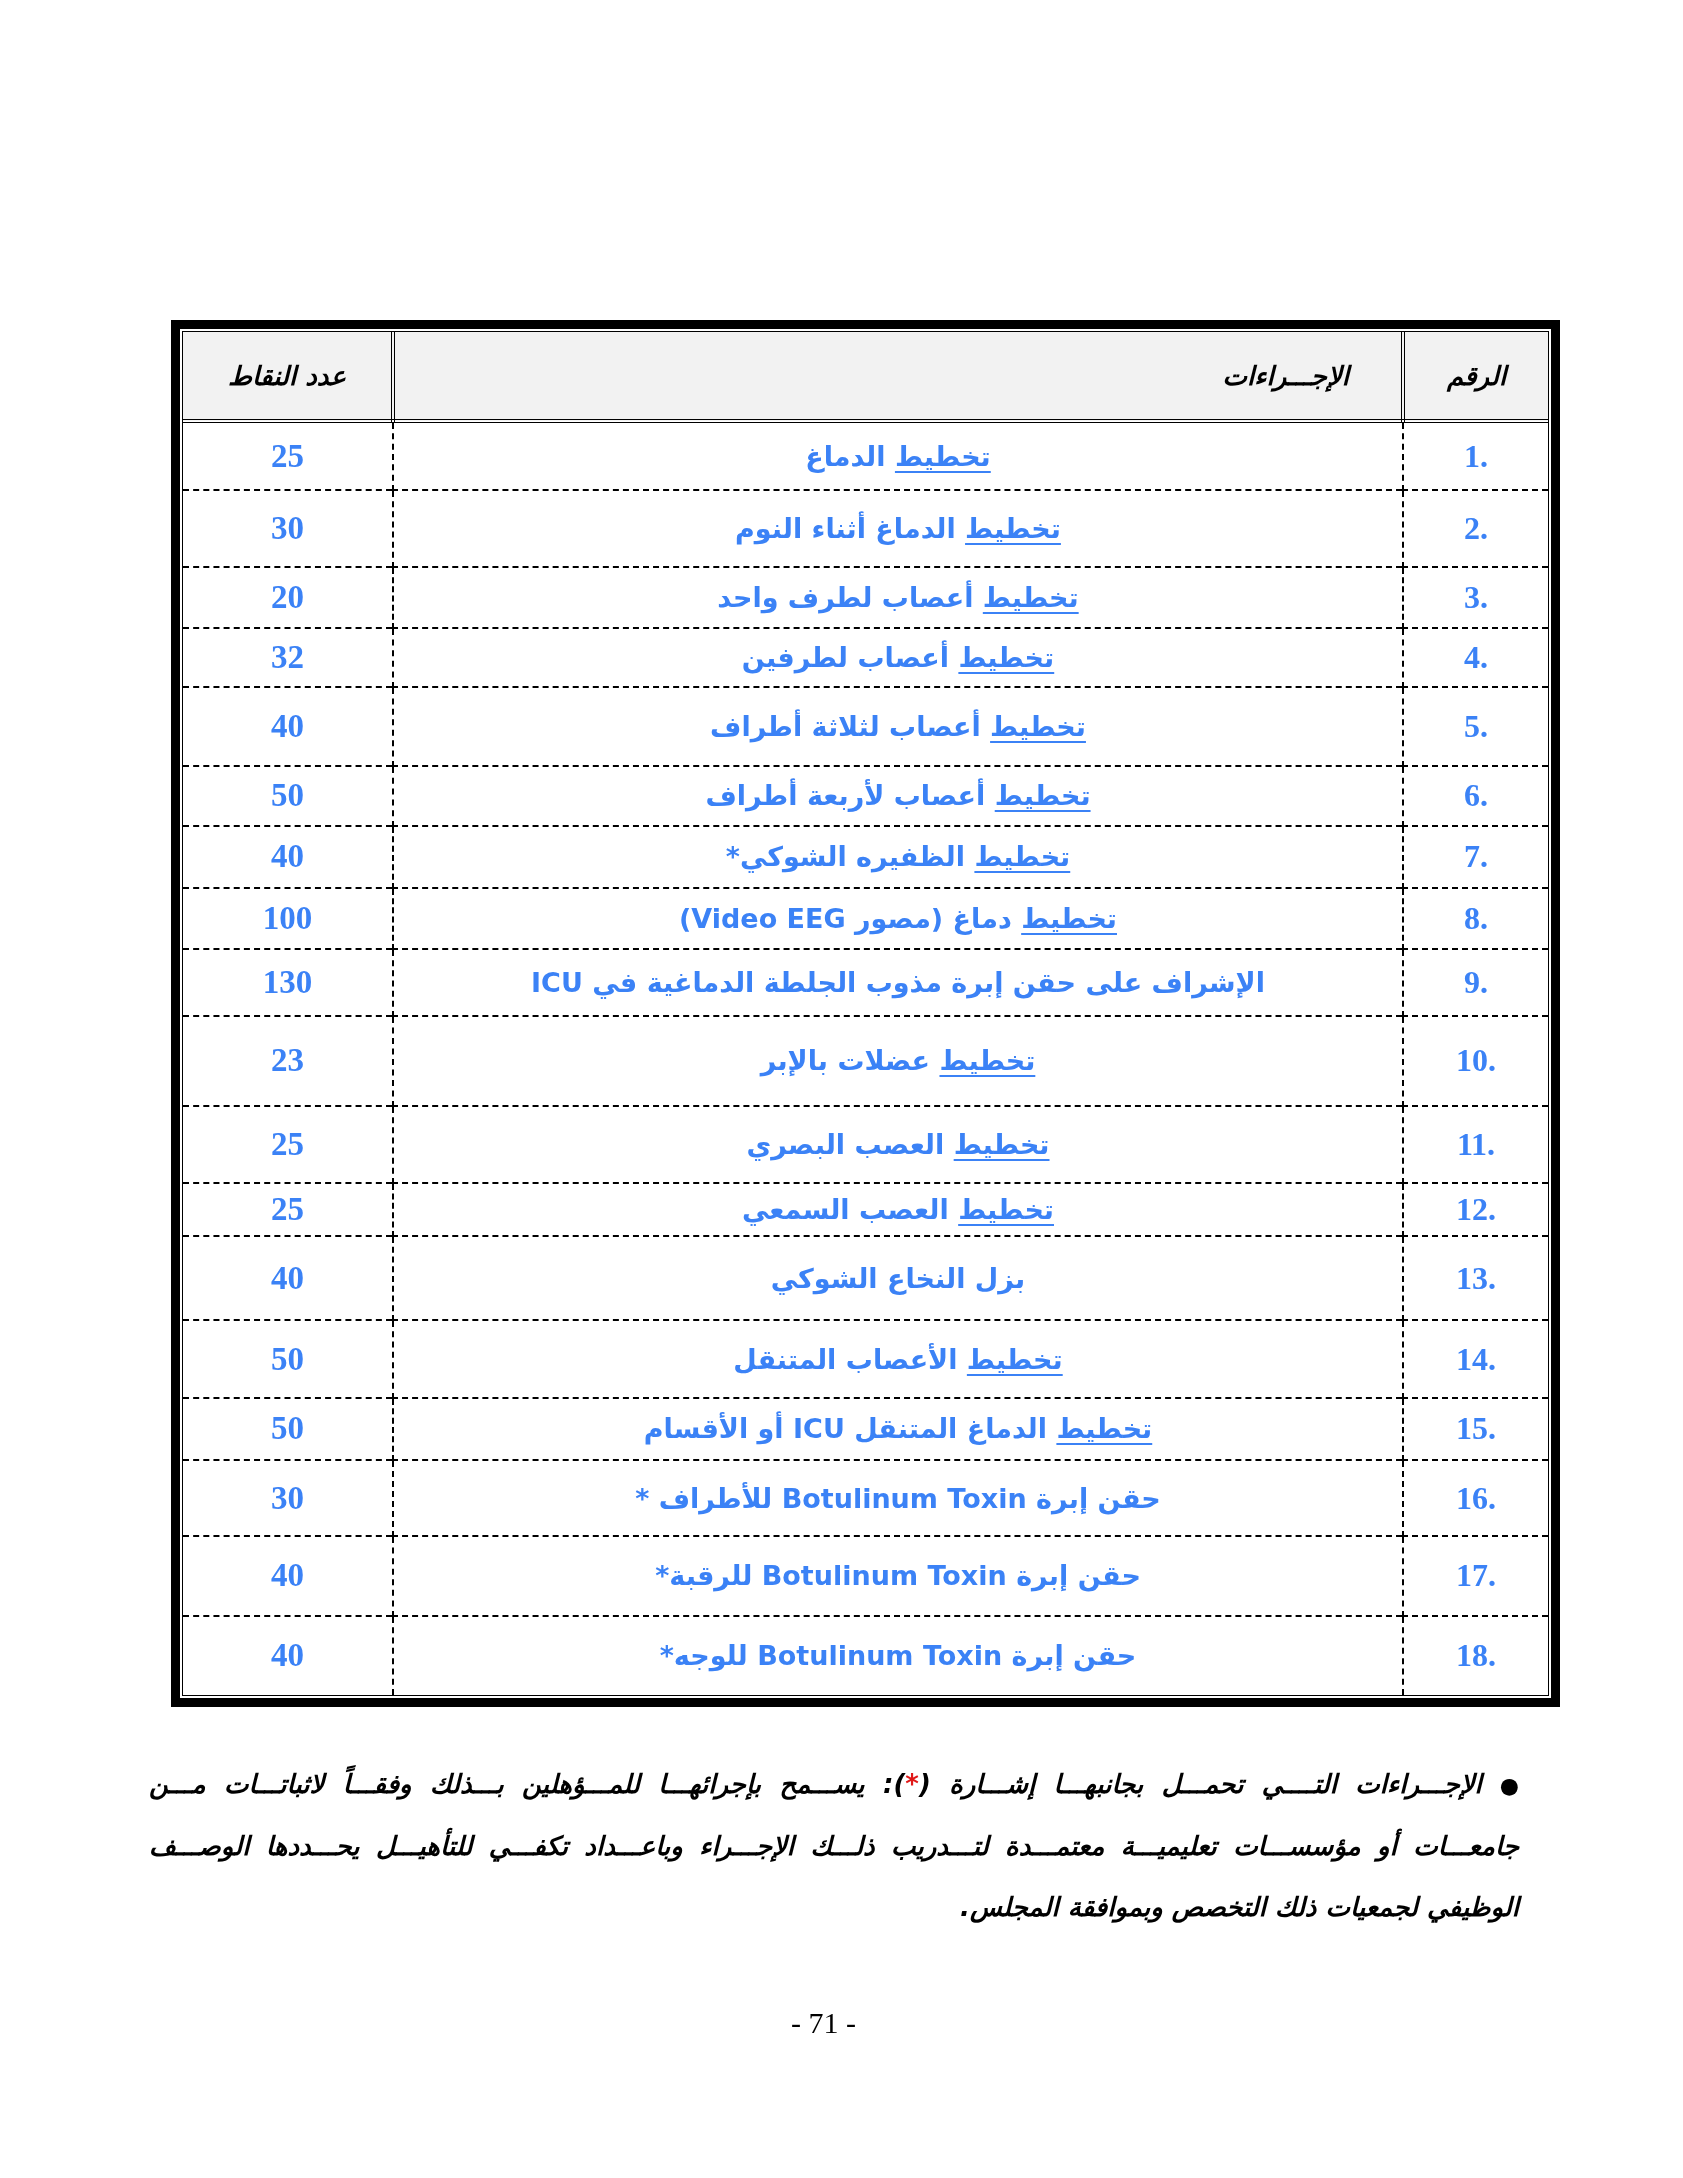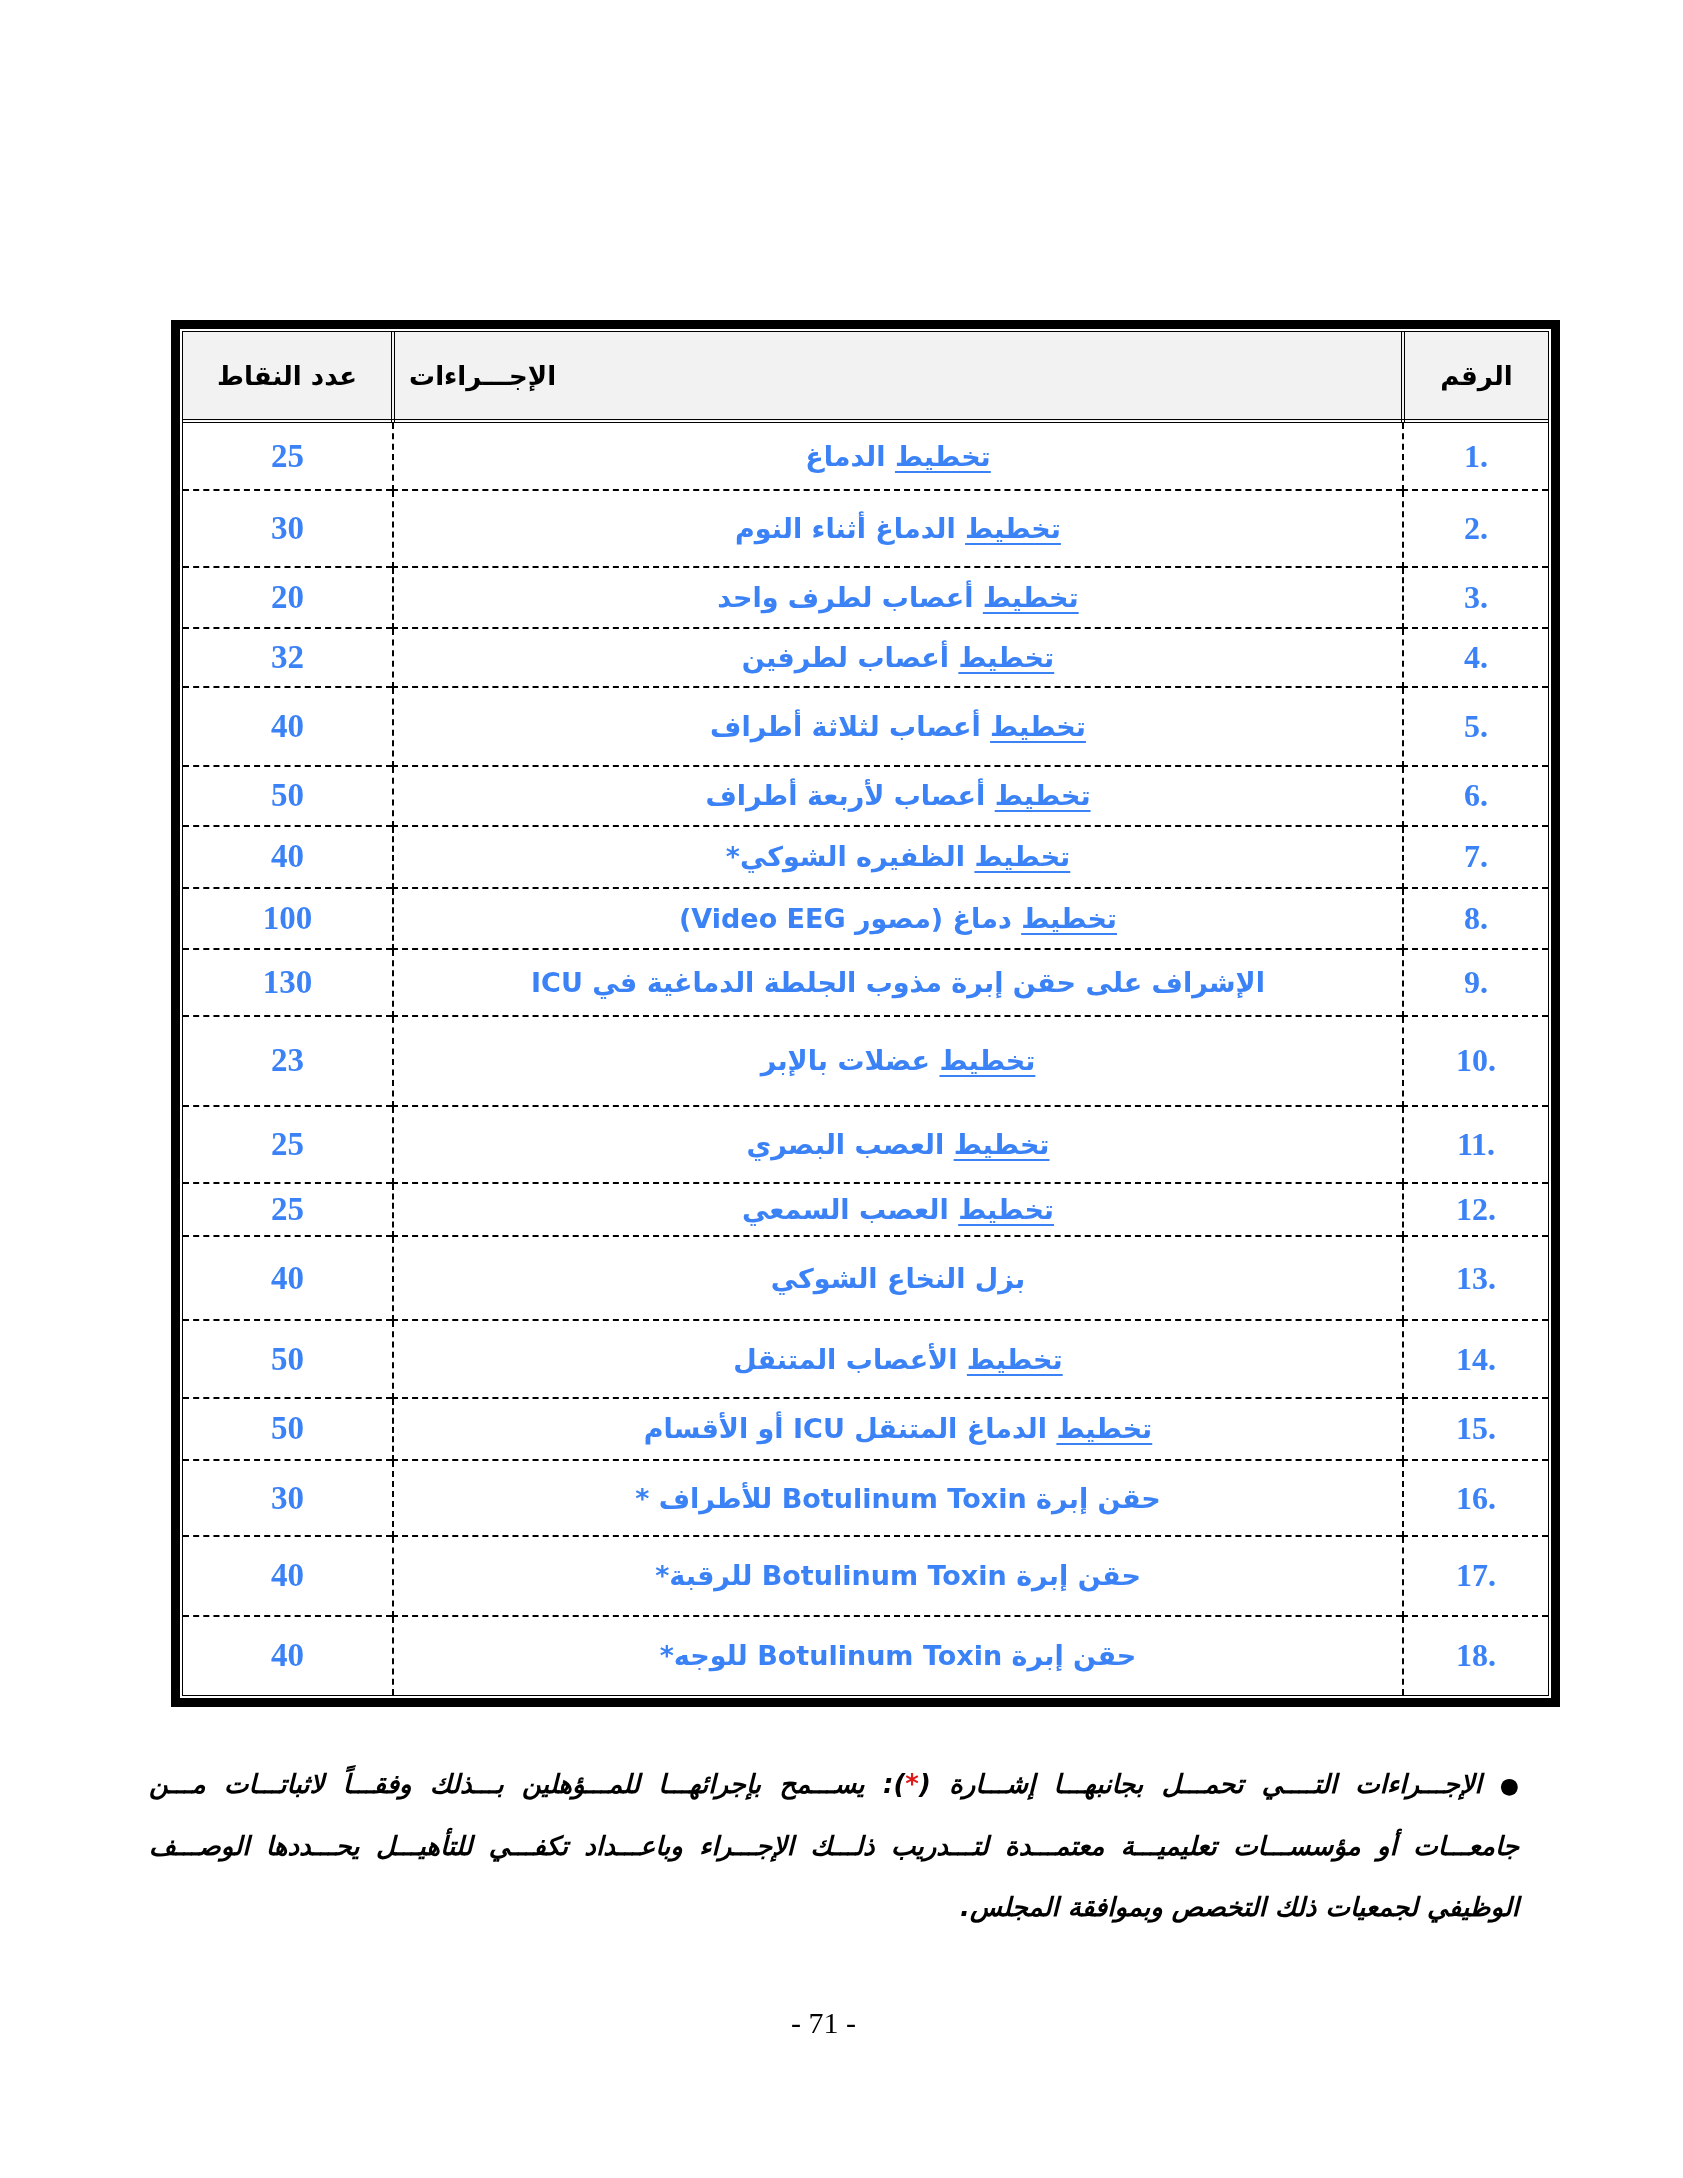--- a/index.html
+++ b/index.html
@@ -29,23 +29,24 @@
     position:relative; background:#fff;
   }
   table.grid {
     border-collapse:collapse; width:100%; height:100%; direction:rtl;
     table-layout:fixed;
   }
   table.grid th {
     background:#f2f2f2; font-family:"DejaVu Sans", sans-serif; font-weight:bold;
     font-size:26px; color:#000; height:87px; padding:0 14px;
     border-bottom:4px double #000;
+    font-style:italic;
   }
   table.grid th.num-h { border-left:4px double #000; }
-  table.grid th.proc-h { text-align:left; padding-right:40px; border-left:4px double #000; }
+  table.grid th.proc-h { text-align:right; padding-right:52px; border-left:4px double #000; }
   table.grid th.pts-h { text-align:center; }
 
   table.grid td {
     border-bottom:2px dashed #000; font-size:28px; color:#3b82f6; padding:4px 12px;
   }
   table.grid tr:last-child td { border-bottom:none; }
   table.grid td.num {
     font-family:"Liberation Serif", serif; font-weight:bold; font-size:32px;
     text-align:center; border-left:2px dashed #000; width:auto;
   }

